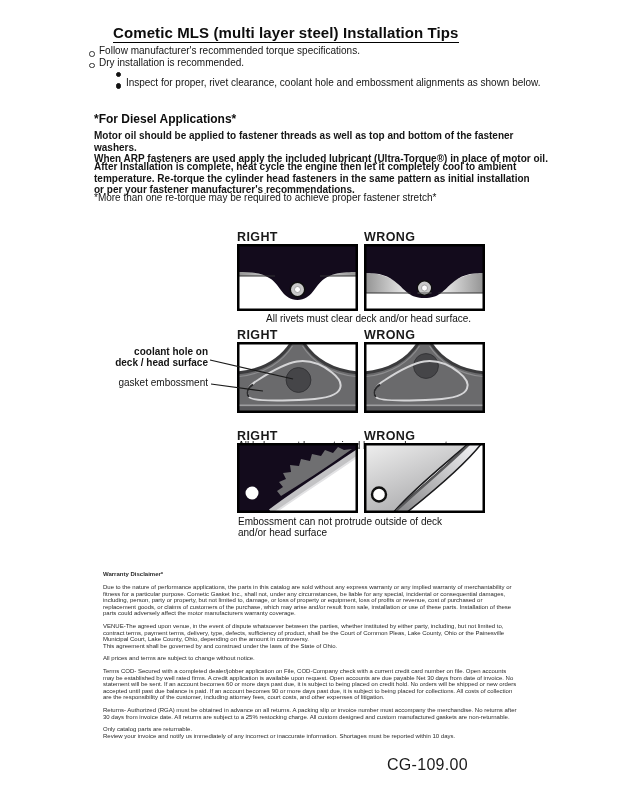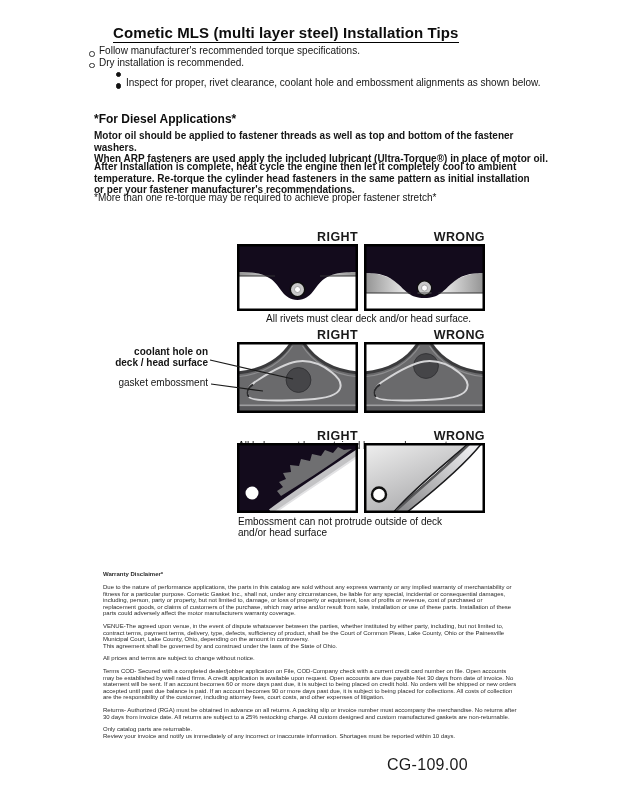--- a/index.html
+++ b/index.html
@@ -10,21 +10,21 @@
   .title{font-size:15px;font-weight:bold;letter-spacing:0.1px;color:#0d0d0d;
          border-bottom:1.5px solid #000;padding-bottom:1px;display:inline-block;}
   .bullets{font-size:10px;line-height:11.6px;color:#151515;}
   .b-row{display:flex;align-items:flex-end;}
   .b-row.sub{margin-left:27px;}
   .marker{flex:0 0 auto;width:3.5px;height:3.5px;border:1px solid #333;border-radius:50%;
           margin:3.2px 4.5px 0 0;}
   .marker.filled{background:#111;border-color:#111;width:3.4px;height:3.4px;margin-top:3.4px;}
   .diesel-h{font-size:12px;font-weight:bold;color:#0d0d0d;}
   .body-text{font-size:10px;line-height:11.6px;color:#151515;}
-  .dlabel{font-size:12.5px;font-weight:bold;letter-spacing:0.4px;text-align:right;
+  .dlabel{font-size:12.5px;font-weight:bold;letter-spacing:0.4px;text-align:left;
           width:121px;color:#1a1a1a;}
   .caption{font-size:10px;line-height:11px;color:#111;font-weight:500;}
   .sidelabel{font-size:10px;line-height:10.6px;text-align:right;width:112px;color:#151515;}
   .legal{width:414px;font-size:6px;line-height:6.6px;color:#2a2a2a;}
   .legal .lp{margin:0 0 6px 0;white-space:pre-line;}
   .legal .lh{font-weight:bold;margin:0 0 6.5px 0;}
   .footer-code{font-size:16px;color:#1a1a1a;letter-spacing:0.3px;}
   svg.panel{display:block;}
 </style>
 </head>

